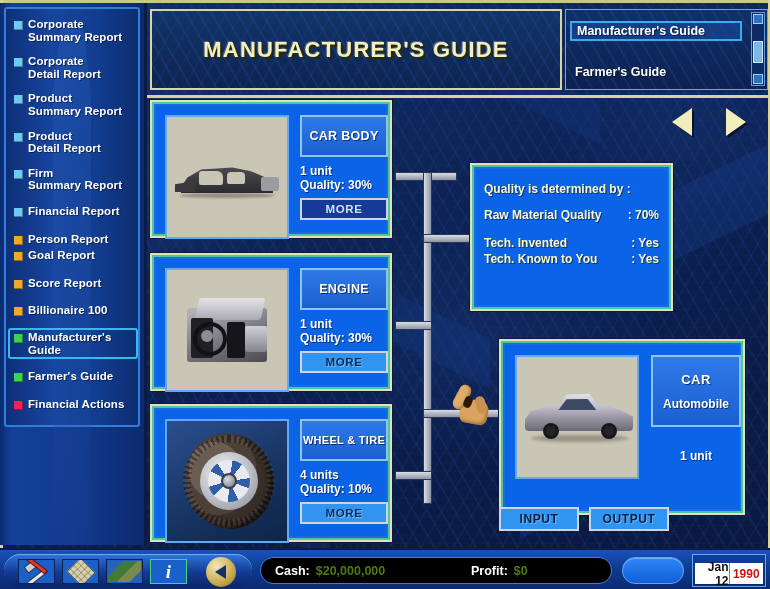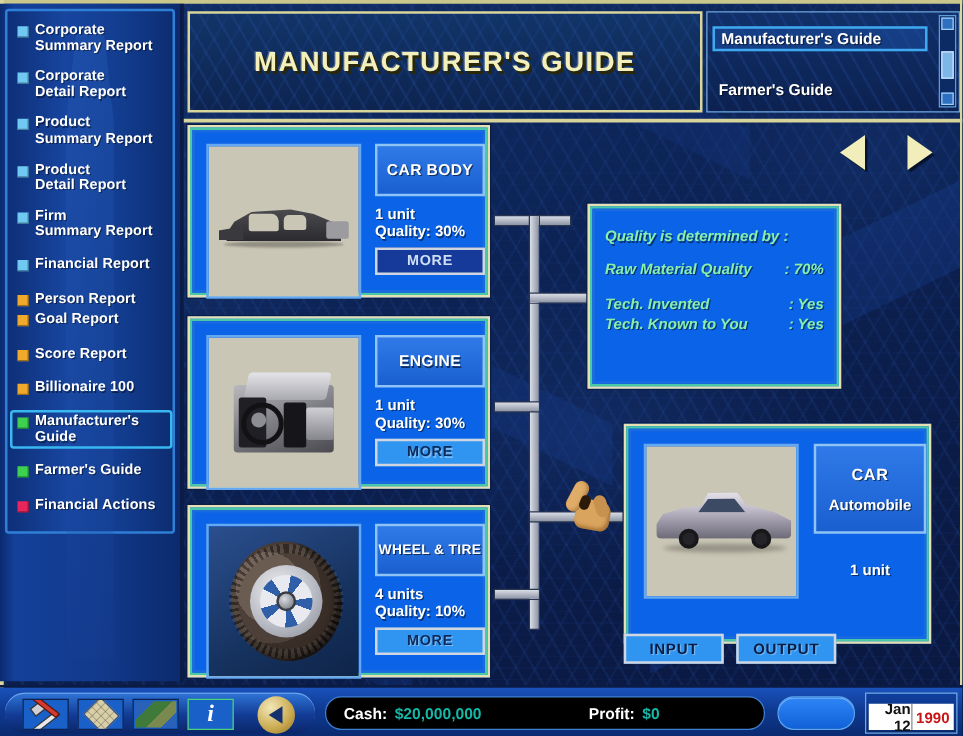--- a/index.html
+++ b/index.html
@@ -218,22 +218,22 @@
     clip-path:polygon(14% 100%,30% 8%,70% 6%,92% 100%);}
   .cp-win{position:absolute;left:32px;top:15px;width:44px;height:12px;background:#3d4a63;
     clip-path:polygon(8% 100%,26% 10%,74% 8%,94% 100%);}
   .cp-w1{position:absolute;left:20px;top:40px;width:16px;height:16px;border-radius:50%;background:#242428;border:3px solid #18181b;box-sizing:border-box;}
   .cp-w2{position:absolute;left:78px;top:40px;width:16px;height:16px;border-radius:50%;background:#242428;border:3px solid #18181b;box-sizing:border-box;}
   .cp-shadow{position:absolute;left:8px;top:52px;width:98px;height:7px;background:rgba(110,108,96,.55);border-radius:50%;filter:blur(1.5px);}
 
   
   .qpanel{left:470px;top:163px;width:203px;height:148px;}
   .qbody{position:absolute;left:8px;top:12px;right:8px;
-    color:#86efac;font-size:12px;font-weight:bold;line-height:16px;
-    text-shadow:1px 1px 0 rgba(0,0,0,.5);font-style:italic;}
+    color:#fef9c3;font-size:12px;font-weight:bold;line-height:16px;
+    text-shadow:1px 1px 0 rgba(0,0,0,.5);}
   .qrow{display:flex;}
   .qrow .k{flex:1 1 auto;}
   .qrow .v{flex:0 0 auto;}
   .qspacer{height:12px;}
 
   
   .outpanel{left:499px;top:339px;width:246px;height:176px;}
   .outpanel .photo{position:absolute;left:10px;top:10px;width:124px;height:124px;border:2px solid #63a8f0;box-sizing:border-box;overflow:hidden;}
   .outpanel .namebox{
     position:absolute;left:146px;top:10px;width:90px;height:72px;
@@ -304,21 +304,21 @@
   .nav-circle{position:absolute;left:206px;top:7px;width:30px;height:30px;border-radius:50%;
     background:radial-gradient(circle at 35% 30%,#f3e7b8,#c9a94e 60%,#8c6f28);cursor:pointer;}
   .nav-tri{position:absolute;left:9px;top:8px;width:0;height:0;border-top:7px solid transparent;border-bottom:7px solid transparent;border-right:11px solid #14306e;}
 
   .readout{
     position:absolute;left:260px;top:7px;width:352px;height:27px;border-radius:13px;
     background:#000000;border:1px solid #3f7fd0;box-sizing:border-box;
     display:flex;align-items:center;
   }
   .ro-label{color:#ffffff;font-size:12.5px;font-weight:bold;}
-  .ro-val{color:#14b8a6;font-size:12.5px;font-weight:bold;}
+  .ro-val{color:#4d7c0f;font-size:12.5px;font-weight:bold;}
   .ro-cash{position:absolute;left:14px;display:flex;gap:6px;}
   .ro-profit{position:absolute;left:210px;display:flex;gap:6px;}
 
   .blue-cap{left:622px;top:7px;width:62px;height:27px;border-radius:13px;background:linear-gradient(180deg,#2f86f5,#1160d8);border:1px solid #5ca6f0;box-sizing:border-box;}
   .datebox{
     position:absolute;left:692px;top:4px;width:74px;height:33px;
     background:linear-gradient(180deg,#0f3f9e,#0a2a6e);border:1px solid #6fa8e0;box-sizing:border-box;
   }
   .date-inner{position:absolute;left:2px;top:8px;right:2px;bottom:2px;background:#ffffff;display:flex;}
   .date-day{flex:1;display:flex;align-items:center;justify-content:center;color:#101010;font-size:12px;font-weight:bold;border-right:1px solid #8a8a8a;text-align:right;}

